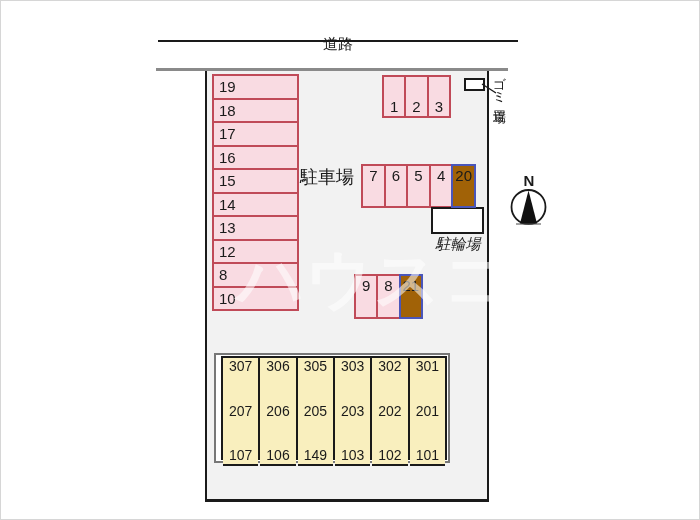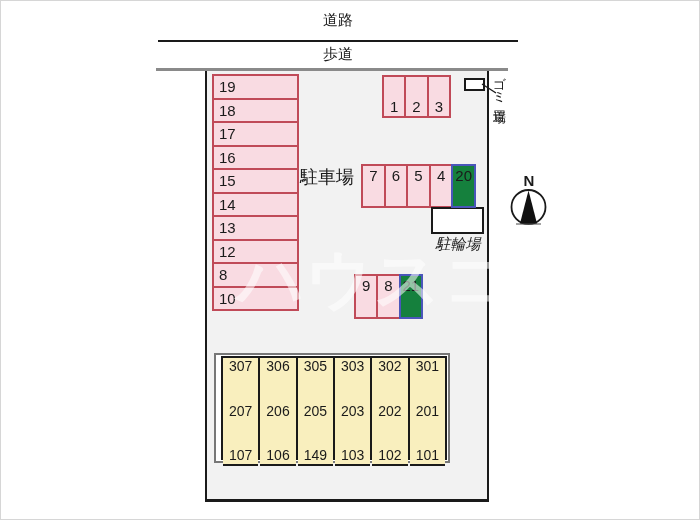--- a/index.html
+++ b/index.html
@@ -4,21 +4,21 @@
 <style>
   html,body { margin:0; padding:0; background:#fff; }
   .canvas {
     position:relative; width:700px; height:520px; background:#ffffff;
     border:1px solid #d6d6d6; box-sizing:border-box; overflow:hidden;
     font-family:"Liberation Sans", sans-serif; color:#1a1a1a;
   }
   .abs { position:absolute; }
 
   
-  .road-label, .sidewalk-label { left:157px; width:360px; text-align:center; font-size:15px; }
+  .road-label, .sidewalk-label { left:157px; width:360px; text-align:center; font-size:15px;margin-top:24px; }
   .road-label { top:10px; }
   .road-line { left:157px; top:39px; width:360px; height:0; border-top:2px solid #1a1a1a; }
   .sidewalk-label { top:44px; }
   .sidewalk-line { left:155px; top:67px; width:352px; height:0; border-top:3px solid #8a8a8a; }
 
   
   .site {
     left:204px; top:70px; width:284px; height:431px; background:#f2f2f2;
     border-left:2px solid #1a1a1a; border-right:2px solid #1a1a1a; border-bottom:3px solid #1a1a1a;
     box-sizing:border-box;
@@ -35,21 +35,21 @@
 
   .cell-row { display:flex; }
   .v-cell {
     flex:1; box-sizing:border-box; margin-left:-2px;
     background:#f9dbe2; border:2px solid #c04a58;
     display:flex; justify-content:center; font-size:15px;
   }
   .v-cell:first-child { margin-left:0; }
   .num-bottom { align-items:flex-end; padding-bottom:1px; }
   .num-top { align-items:flex-start; padding-top:1px; }
-  .v-cell.blue { background:#15803d; border-color:#4a56ba; z-index:2; }
+  .v-cell.blue { background:#a16207; border-color:#4a56ba; z-index:2; }
 
   .top-row { left:381px; top:74px; width:69px; height:43px; }
   .mid-row { left:360px; top:163px; width:115px; height:44px; }
   .low-row { left:353px; top:273px; width:69px; height:45px; }
 
   .parking-label { left:299px; top:164px; font-size:18px; white-space:nowrap; }
 
   
   .bike-box { left:430px; top:206px; width:53px; height:27px; background:#fff; border:2px solid #1a1a1a; box-sizing:border-box; }
   .bike-label { left:425px; top:234px; width:64px; text-align:center; font-size:15px;font-style:italic; }

